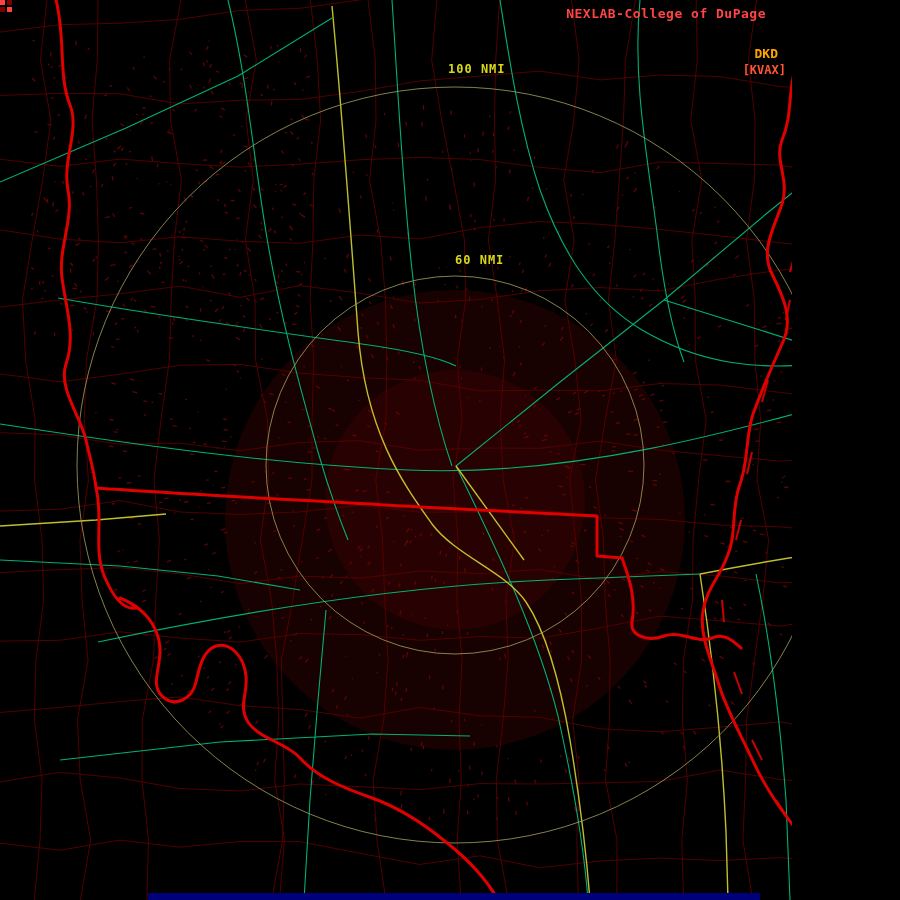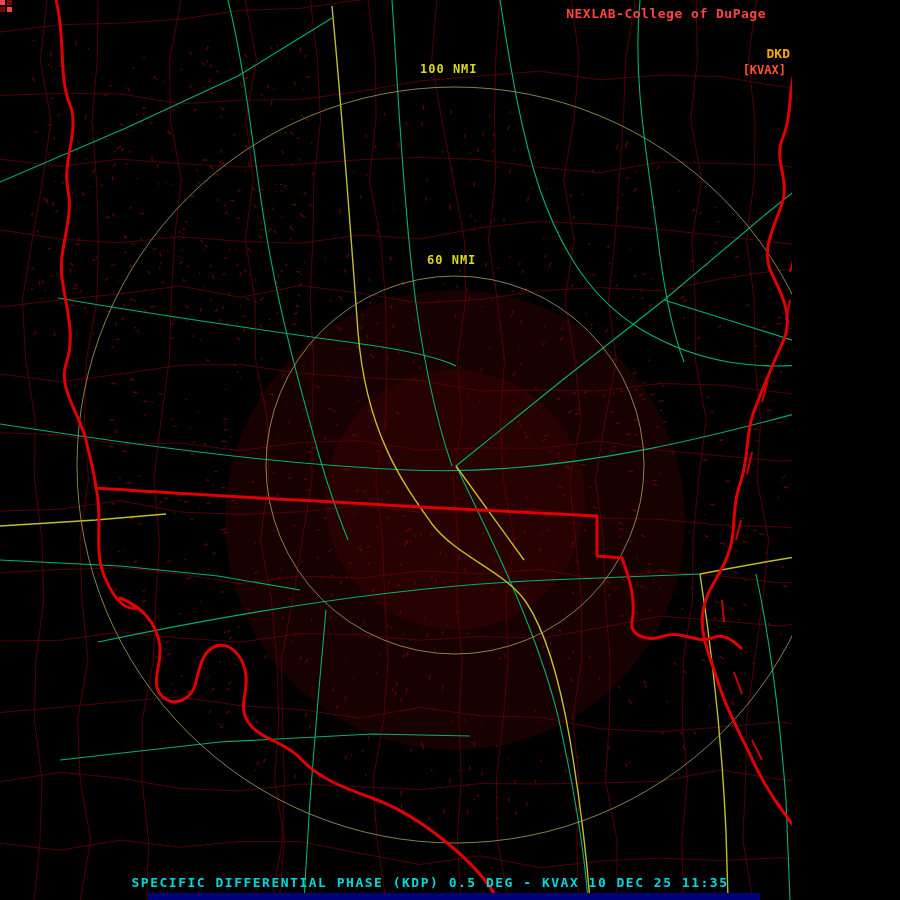--- a/index.html
+++ b/index.html
@@ -2,29 +2,29 @@
 <html><head>
 <meta charset="utf-8">
 <style>
   html,body{margin:0;padding:0;background:#000;}
   .stage{position:relative;width:792px;height:900px;background:#000;overflow:hidden;
          font-family:"DejaVu Sans Mono","Liberation Mono",monospace;}
   .stage svg{position:absolute;left:0;top:0;}
   .overlay{position:absolute;z-index:5;}
   .brand{top:6px;right:26px;color:#ff4444;font-size:13px;font-weight:bold;letter-spacing:0.5px;}
   .logo{top:7px;right:8px;width:12px;height:12px;}
-  .prod-code{top:46px;right:2px;color:#ffa500;font-size:13px;font-weight:bold;}
+  .prod-code{top:46px;right:14px;color:#ffa500;font-size:13px;font-weight:bold;}
   .units{top:63px;right:6px;color:#ff5533;font-size:12px;font-weight:bold;}
   .colorbar{left:872px;top:95px;width:18px;height:695px;display:flex;flex-direction:column;z-index:4;}
   .colorbar div{width:100%;}
   .ticks{left:818px;top:95px;width:48px;height:695px;z-index:4;}
   .tick{position:absolute;right:4px;transform:translateY(-50%);color:#d8ccf0;font-size:12px;font-weight:bold;text-align:right;width:100%;}
   .th-label{top:763px;left:818px;width:48px;text-align:right;padding-right:10px;box-sizing:border-box;
             color:#84cc16;font-size:12px;font-weight:bold;}
-  .ring-label{color:#d8d818;font-size:12px;font-weight:bold;letter-spacing:1px;}
+  .ring-label{color:#d8d818;font-size:12px;font-weight:bold;letter-spacing:1px;margin-left:28px;}
   .ring-label.outer{top:62px;left:420px;}
   .ring-label.inner{top:253px;left:427px;}
   .caption{top:875px;left:0;width:860px;text-align:center;color:#00d8d8;font-size:13px;
            font-weight:bold;letter-spacing:1.5px;z-index:6;}
   .bottom-strip{top:893px;left:148px;width:612px;height:7px;background:#00007a;z-index:5;}
 </style>
 </head>
 <body>
 
 <div class="stage">
@@ -127,14 +127,13 @@
       <div style="height: 5%; background: rgb(148, 148, 148);"></div>
       <div style="height: 4%; background: rgb(74, 74, 74);"></div>
       <div style="height: 3.5%; background: rgb(38, 38, 38);"></div>
     </div>
   <div class="overlay th-label">TH</div>
 
   <div class="overlay ring-label outer">100 NMI</div>
   <div class="overlay ring-label inner">60 NMI</div>
 
   <div class="overlay bottom-strip"></div>
-  <div class="overlay caption">SPECIFIC DIFFERENTIAL PHASE (KDP) 0.5 DEG - KVAX 10 DEC 25 11:35</div>
 </div>
 
 </body></html>

